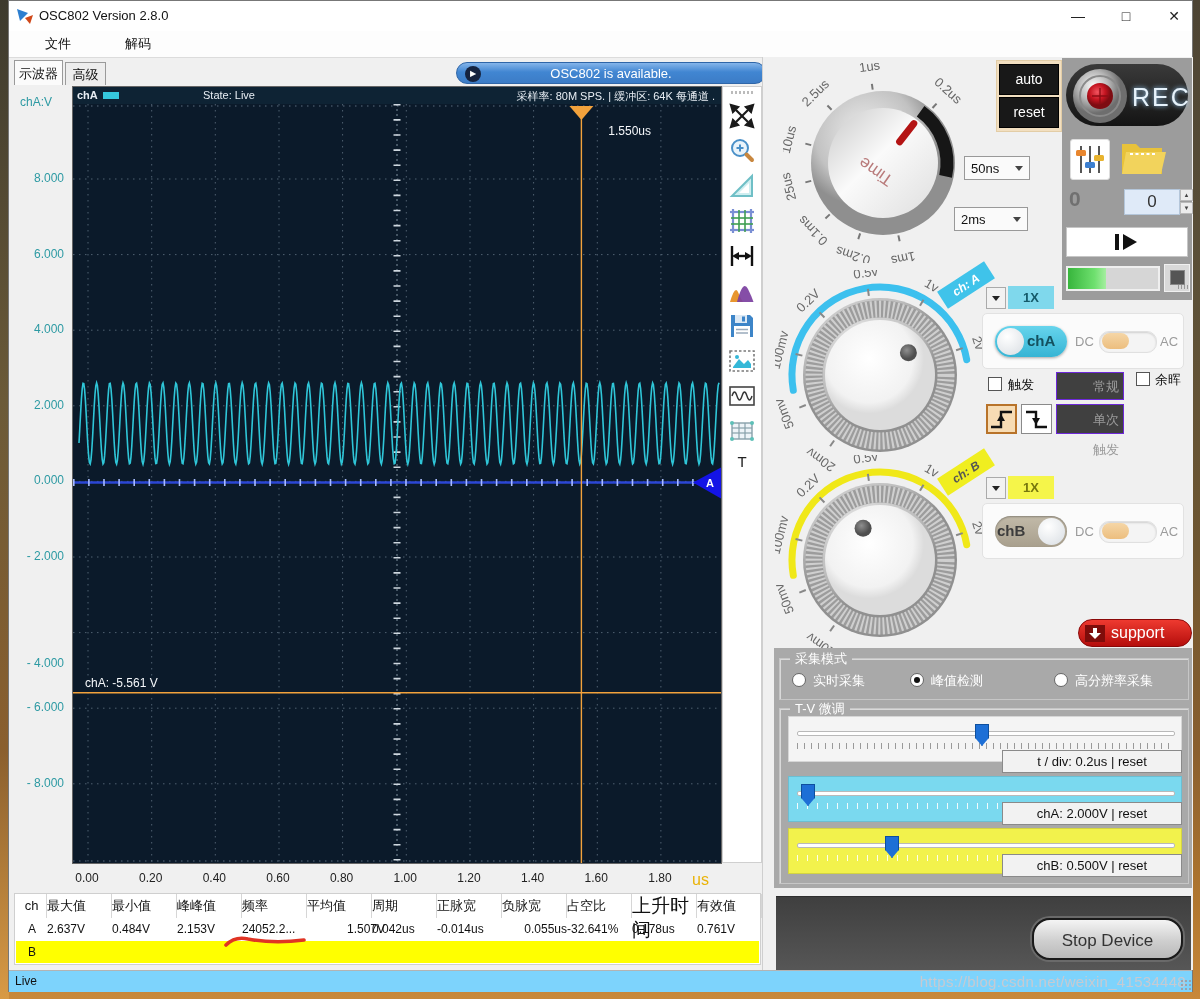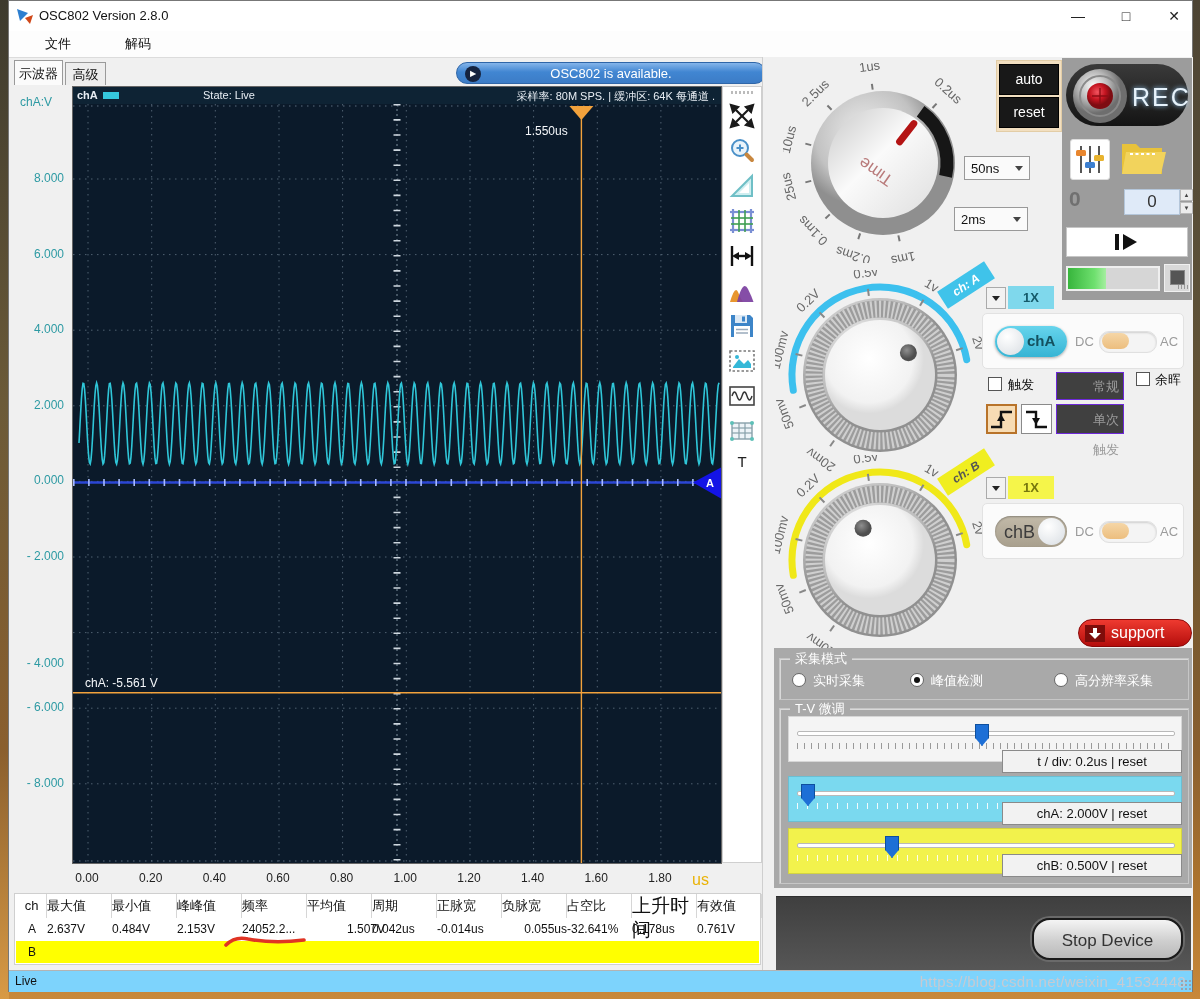--- a/index.html
+++ b/index.html
@@ -158,21 +158,21 @@
           <line x1="324" y1="0" x2="324" y2="759" stroke="#cfd8e0" stroke-width="7" stroke-dasharray="1.6,13.5"></line>
           <line x1="0" y1="378.5" x2="648" y2="378.5" stroke="#2b46d4" stroke-width="2.4"></line>
           <line x1="0" y1="378.5" x2="648" y2="378.5" stroke="#a9bcff" stroke-width="7" stroke-dasharray="1.6,13.5"></line>
           <polyline points="6.0,339.0 6.8,324.4 7.6,309.1 8.4,295.3 9.2,284.9 10.0,279.4 10.8,279.7 11.6,285.6 12.4,296.4 13.2,310.4 14.0,325.8 14.8,340.2 15.6,351.7 16.4,358.6 17.2,360.0 18.0,355.6 18.8,346.0 19.6,332.7 20.4,317.5 21.2,302.6 22.0,290.1 22.8,281.8 23.6,278.8 24.4,281.7 25.2,289.9 26.0,302.4 26.8,317.3 27.6,332.5 28.4,345.9 29.2,355.5 30.0,360.0 30.8,358.7 31.6,351.9 32.4,340.4 33.2,326.0 34.0,310.6 34.8,296.5 35.6,285.7 36.4,279.7 37.2,279.4 38.0,284.8 38.8,295.1 39.6,308.9 40.4,324.2 41.2,338.8 42.0,350.7 42.8,358.2 43.6,360.1 44.4,356.3 45.2,347.2 46.0,334.2 46.8,319.1 47.6,304.0 48.4,291.2 49.2,282.4 50.0,278.9 50.8,281.1 51.6,288.9 52.4,301.0 53.2,315.7 54.0,331.0 54.8,344.6 55.6,354.7 56.4,359.8 57.2,359.1 58.0,352.8 58.8,341.8 59.6,327.5 60.4,312.2 61.2,297.9 62.0,286.6 62.8,280.1 63.6,279.2 64.4,284.0 65.2,293.8 66.0,307.4 66.8,322.6 67.6,337.4 68.4,349.7 69.2,357.7 70.0,360.2 70.8,356.9 71.6,348.4 72.4,335.7 73.2,320.7 74.0,305.5 74.8,292.4 75.6,283.1 76.4,279.0 77.2,280.6 78.0,287.8 78.8,299.5 79.6,314.1 80.4,329.4 81.2,343.4 82.0,353.9 82.8,359.5 83.6,359.4 84.4,353.7 85.2,343.1 86.0,329.1 86.8,313.8 87.6,299.2 88.4,287.6 89.2,280.5 90.0,279.0 90.8,283.2 91.6,292.6 92.4,305.8 93.2,321.0 94.0,336.0 94.8,348.6 95.6,357.1 96.4,360.2 97.2,357.5 98.0,349.5 98.8,337.1 99.6,322.3 100.4,307.0 101.2,293.6 102.0,283.8 102.8,279.1 103.6,280.2 104.4,286.9 105.2,298.2 106.0,312.5 106.8,327.9 107.6,342.0 108.4,353.0 109.2,359.2 110.0,359.7 110.8,354.5 111.6,344.4 112.4,330.6 113.2,315.3 114.0,300.6 114.8,288.6 115.6,281.0 116.4,278.9 117.2,282.5 118.0,291.4 118.8,304.4 119.6,319.4 120.4,334.5 121.2,347.5 122.0,356.4 122.8,360.1 123.6,358.1 124.4,350.5 125.2,338.5 126.0,323.9 126.8,308.6 127.6,294.8 128.4,284.6 129.2,279.3 130.0,279.8 130.8,285.9 131.6,296.8 132.4,311.0 133.2,326.3 134.0,340.7 134.8,352.1 135.6,358.8 136.4,359.9 137.2,355.3 138.0,345.6 138.8,332.2 139.6,316.9 140.4,302.1 141.2,289.7 142.0,281.6 142.8,278.8 143.6,281.9 144.4,290.3 145.2,302.9 146.0,317.8 146.8,333.0 147.6,346.3 148.4,355.7 149.2,360.0 150.0,358.6 150.8,351.5 151.6,339.9 152.4,325.4 153.2,310.1 154.0,296.1 154.8,285.4 155.6,279.6 156.4,279.5 157.2,285.1 158.0,295.5 158.8,309.4 159.6,324.7 160.4,339.3 161.2,351.1 162.0,358.3 162.8,360.1 163.6,356.0 164.4,346.8 165.2,333.7 166.0,318.5 166.8,303.5 167.6,290.8 168.4,282.2 169.2,278.8 170.0,281.3 170.8,289.2 171.6,301.4 172.4,316.2 173.2,331.5 174.0,345.1 174.8,355.0 175.6,359.8 176.4,359.0 177.2,352.5 178.0,341.3 178.8,327.0 179.6,311.7 180.4,297.4 181.2,286.3 182.0,280.0 182.8,279.2 183.6,284.2 184.4,294.3 185.2,307.9 186.0,323.2 186.8,337.9 187.6,350.1 188.4,357.8 189.2,360.2 190.0,356.7 190.8,348.0 191.6,335.2 192.4,320.1 193.2,305.0 194.0,291.9 194.8,282.8 195.6,278.9 196.4,280.8 197.2,288.2 198.0,300.0 198.8,314.7 199.6,330.0 200.4,343.8 201.2,354.2 202.0,359.6 202.8,359.3 203.6,353.4 204.4,342.6 205.2,328.6 206.0,313.2 206.8,298.8 207.6,287.3 208.4,280.4 209.2,279.0 210.0,283.5 210.8,293.0 211.6,306.4 212.4,321.6 213.2,336.5 214.0,349.0 214.8,357.3 215.6,360.2 216.4,357.3 217.2,349.1 218.0,336.6 218.8,321.7 219.6,306.5 220.4,293.1 221.2,283.5 222.0,279.1 222.8,280.3 223.6,287.2 224.4,298.6 225.2,313.1 226.0,328.4 226.8,342.5 227.6,353.3 228.4,359.3 229.2,359.6 230.0,354.2 230.8,343.9 231.6,330.1 232.4,314.8 233.2,300.2 234.0,288.3 234.8,280.8 235.6,278.9 236.4,282.8 237.2,291.8 238.0,304.9 238.8,320.0 239.6,335.0 240.4,347.9 241.2,356.7 242.0,360.2 242.8,357.9 243.6,350.2 244.4,338.0 245.2,323.3 246.0,308.0 246.8,294.4 247.6,284.3 248.4,279.3 249.2,279.9 250.0,286.2 250.8,297.3 251.6,311.5 252.4,326.9 253.2,341.2 254.0,352.4 254.8,358.9 255.6,359.9 256.4,355.0 257.2,345.2 258.0,331.6 258.8,316.4 259.6,301.6 260.4,289.3 261.2,281.4 262.0,278.8 262.8,282.1 263.6,290.7 264.4,303.4 265.2,318.4 266.0,333.5 266.8,346.7 267.6,356.0 268.4,360.1 269.2,358.4 270.0,351.2 270.8,339.5 271.6,324.9 272.4,309.6 273.2,295.6 274.0,285.1 274.8,279.5 275.6,279.6 276.4,285.4 277.2,296.0 278.0,309.9 278.8,325.3 279.6,339.8 280.4,351.4 281.2,358.5 282.0,360.0 282.8,355.8 283.6,346.4 284.4,333.2 285.2,318.0 286.0,303.0 286.8,290.4 287.6,281.9 288.4,278.8 289.2,281.5 290.0,289.6 290.8,301.9 291.6,316.8 292.4,332.0 293.2,345.5 294.0,355.2 294.8,359.9 295.6,358.8 296.4,352.2 297.2,340.8 298.0,326.5 298.8,311.1 299.6,297.0 300.4,286.0 301.2,279.8 302.0,279.3 302.8,284.5 303.6,294.7 304.4,308.4 305.2,323.7 306.0,338.4 306.8,350.4 307.6,358.0 308.4,360.2 309.2,356.5 310.0,347.6 310.8,334.6 311.6,319.6 312.4,304.5 313.2,291.5 314.0,282.6 314.8,278.9 315.6,281.0 316.4,288.5 317.2,300.5 318.0,315.2 318.8,330.5 319.6,344.2 320.4,354.5 321.2,359.7 322.0,359.2 322.8,353.1 323.6,342.2 324.4,328.0 325.2,312.7 326.0,298.3 326.8,286.9 327.6,280.2 328.4,279.1 329.2,283.7 330.0,293.4 330.8,306.9 331.6,322.1 332.4,337.0 333.2,349.4 334.0,357.5 334.8,360.2 335.6,357.1 336.4,348.7 337.2,336.1 338.0,321.2 338.8,306.0 339.6,292.7 340.4,283.3 341.2,279.0 342.0,280.5 342.8,287.5 343.6,299.1 344.4,313.6 345.2,329.0 346.0,343.0 346.8,353.6 347.6,359.4 348.4,359.5 349.2,354.0 350.0,343.5 350.8,329.6 351.6,314.3 352.4,299.7 353.2,287.9 354.0,280.7 354.8,278.9 355.6,283.0 356.4,292.2 357.2,305.4 358.0,320.5 358.8,335.5 359.6,348.2 360.4,356.9 361.2,360.2 362.0,357.7 362.8,349.8 363.6,337.6 364.4,322.8 365.2,307.5 366.0,293.9 366.8,284.0 367.6,279.2 368.4,280.1 369.2,286.6 370.0,297.8 370.8,312.0 371.6,327.4 372.4,341.6 373.2,352.7 374.0,359.1 374.8,359.8 375.6,354.8 376.4,344.7 377.2,331.1 378.0,315.8 378.8,301.1 379.6,289.0 380.4,281.2 381.2,278.9 382.0,282.3 382.8,291.1 383.6,303.9 384.4,318.9 385.2,334.0 386.0,347.1 386.8,356.2 387.6,360.1 388.4,358.2 389.2,350.8 390.0,339.0 390.8,324.3 391.6,309.0 392.4,295.2 393.2,284.8 394.0,279.4 394.8,279.7 395.6,285.7 396.4,296.4 397.2,310.5 398.0,325.8 398.8,340.3 399.6,351.8 400.4,358.7 401.2,360.0 402.0,355.5 402.8,346.0 403.6,332.6 404.4,317.4 405.2,302.5 406.0,290.0 406.8,281.7 407.6,278.8 408.4,281.7 409.2,290.0 410.0,302.4 410.8,317.3 411.6,332.5 412.4,345.9 413.2,355.5 414.0,360.0 414.8,358.7 415.6,351.8 416.4,340.4 417.2,325.9 418.0,310.6 418.8,296.5 419.6,285.7 420.4,279.7 421.2,279.4 422.0,284.8 422.8,295.1 423.6,308.9 424.4,324.3 425.2,338.9 426.0,350.8 426.8,358.2 427.6,360.1 428.4,356.3 429.2,347.2 430.0,334.1 430.8,319.0 431.6,304.0 432.4,291.1 433.2,282.4 434.0,278.9 434.8,281.1 435.6,288.9 436.4,301.0 437.2,315.7 438.0,331.0 438.8,344.7 439.6,354.7 440.4,359.8 441.2,359.1 442.0,352.8 442.8,341.7 443.6,327.5 444.4,312.1 445.2,297.8 446.0,286.6 446.8,280.1 447.6,279.2 448.4,284.0 449.2,293.9 450.0,307.4 450.8,322.7 451.6,337.5 452.4,349.7 453.2,357.7 454.0,360.2 454.8,356.9 455.6,348.3 456.4,335.6 457.2,320.6 458.0,305.5 458.8,292.3 459.6,283.0 460.4,278.9 461.2,280.6 462.0,287.9 462.8,299.6 463.6,314.2 464.4,329.5 465.2,343.4 466.0,353.9 466.8,359.5 467.6,359.4 468.4,353.7 469.2,343.0 470.0,329.0 470.8,313.7 471.6,299.2 472.4,287.6 473.2,280.5 474.0,279.0 474.8,283.2 475.6,292.7 476.4,305.9 477.2,321.1 478.0,336.0 478.8,348.6 479.6,357.1 480.4,360.2 481.2,357.5 482.0,349.4 482.8,337.1 483.6,322.2 484.4,307.0 485.2,293.5 486.0,283.8 486.8,279.1 487.6,280.2 488.4,286.9 489.2,298.2 490.0,312.6 490.8,327.9 491.6,342.1 492.4,353.0 493.2,359.2 494.0,359.7 494.8,354.5 495.6,344.3 496.4,330.6 497.2,315.3 498.0,300.6 498.8,288.6 499.6,281.0 500.4,278.9 501.2,282.5 502.0,291.5 502.8,304.4 503.6,319.5 504.4,334.6 505.2,347.5 506.0,356.5 506.8,360.1 507.6,358.1 508.4,350.5 509.2,338.5 510.0,323.8 510.8,308.5 511.6,294.8 512.4,284.6 513.2,279.3 514.0,279.8 514.8,286.0 515.6,296.9 516.4,311.0 517.2,326.4 518.0,340.7 518.8,352.1 519.6,358.8 520.4,359.9 521.2,355.3 522.0,345.6 522.8,332.1 523.6,316.9 524.4,302.0 525.2,289.7 526.0,281.5 526.8,278.8 527.6,281.9 528.4,290.3 529.2,302.9 530.0,317.9 530.8,333.1 531.6,346.3 532.4,355.8 533.2,360.0 534.0,358.5 534.8,351.5 535.6,339.9 536.4,325.4 537.2,310.0 538.0,296.1 538.8,285.4 539.6,279.6 540.4,279.5 541.2,285.1 542.0,295.6 542.8,309.5 543.6,324.8 544.4,339.4 545.2,351.1 546.0,358.4 546.8,360.1 547.6,356.0 548.4,346.8 549.2,333.6 550.0,318.5 550.8,303.5 551.6,290.8 552.4,282.1 553.2,278.8 554.0,281.3 554.8,289.3 555.6,301.5 556.4,316.3 557.2,331.6 558.0,345.1 558.8,355.0 559.6,359.9 560.4,359.0 561.2,352.4 562.0,341.2 562.8,327.0 563.6,311.6 564.4,297.4 565.2,286.3 566.0,280.0 566.8,279.2 567.6,284.3 568.4,294.3 569.2,307.9 570.0,323.2 570.8,338.0 571.6,350.1 572.4,357.9 573.2,360.2 574.0,356.7 574.8,347.9 575.6,335.1 576.4,320.1 577.2,305.0 578.0,291.9 578.8,282.8 579.6,278.9 580.4,280.8 581.2,288.2 582.0,300.1 582.8,314.7 583.6,330.0 584.4,343.8 585.2,354.2 586.0,359.6 586.8,359.3 587.6,353.4 588.4,342.6 589.2,328.5 590.0,313.2 590.8,298.7 591.6,287.2 592.4,280.4 593.2,279.0 594.0,283.5 594.8,293.1 595.6,306.4 596.4,321.6 597.2,336.5 598.0,349.0 598.8,357.3 599.6,360.2 600.4,357.3 601.2,349.0 602.0,336.6 602.8,321.7 603.6,306.5 604.4,293.1 605.2,283.5 606.0,279.0 606.8,280.3 607.6,287.2 608.4,298.7 609.2,313.1 610.0,328.5 610.8,342.5 611.6,353.3 612.4,359.3 613.2,359.6 614.0,354.2 614.8,343.9 615.6,330.1 616.4,314.7 617.2,300.1 618.0,288.2 618.8,280.8 619.6,278.9 620.4,282.8 621.2,291.9 622.0,304.9 622.8,320.0 623.6,335.1 624.4,347.9 625.2,356.7 626.0,360.2 626.8,357.9 627.6,350.1 628.4,338.0 629.2,323.3 630.0,308.0 630.8,294.3 631.6,284.3 632.4,279.2 633.2,279.9 634.0,286.3 634.8,297.3 635.6,311.6 636.4,326.9 637.2,341.2 638.0,352.4 638.8,358.9 639.6,359.9 640.4,355.0 641.2,345.1 642.0,331.6 642.8,316.3 643.6,301.5 644.4,289.3 645.2,281.3 646.0,278.8" fill="none" stroke="#2fc6d8" stroke-width="1.6"></polyline>
           <line x1="508.4" y1="14" x2="508.4" y2="759" stroke="#f2a23c" stroke-width="1.4"></line>
           <line x1="0" y1="588.7" x2="648" y2="588.7" stroke="#f2a23c" stroke-width="1.6"></line>
           <polygon points="496.4,2 520.4,2 508.4,16" fill="#f2a23c"></polygon>
           <polygon points="620,378.5 648,363.5 648,394.5" fill="#1414e6"></polygon>
           <text x="637" y="382.5" fill="#fff" font-size="11" font-weight="bold" text-anchor="middle">A</text>
         </svg>
-      <div class="overlay-label" style="left:452px;top:20px;width:110px;text-align:left">1.550us</div>
+      <div class="overlay-label" style="left:468px;top:20px;width:110px;text-align:right">1.550us</div>
       <div class="overlay-label" style="left:12px;top:572px">chA: -5.561 V</div>
     </div>
   </div>
 
   <div id="tools" class="abs">
     <div class="abs" style="left:8px;top:4px;width:24px;height:3px;background:repeating-linear-gradient(90deg,#bbb 0 2px,transparent 2px 4px)"></div>
     <div id="tool-items">
         <div class="tool" style="top: 14px;"><svg width="30" height="30" viewBox="0 0 30 30">
             <g stroke="#1a1a1a" stroke-width="2.2" fill="#1a1a1a">
               <line x1="9" y1="9" x2="21" y2="21"></line>
@@ -513,21 +513,21 @@
         <text transform="translate(154.5,19.3) rotate(30)" text-anchor="middle" font-size="13" fill="#6a6a6a">1v</text>
         <text transform="translate(199.2,74.4) rotate(72)" text-anchor="middle" font-size="13" fill="#6a6a6a">2v</text>
       </svg></div>
   <div class="abs badge" style="left:938px;top:462px;width:56px;height:20px;line-height:20px;background:#f0ee20;color:#555;transform:rotate(-33deg);font-style:italic">ch: B</div>
   <div class="abs" style="left:986px;top:477px;width:20px;height:22px;background:#f2f2f2;border:1px solid #aaa;box-sizing:border-box">
       <div style="margin:8px auto 0;width:0;height:0;border-left:4px solid transparent;border-right:4px solid transparent;border-top:5px solid #222"></div>
     </div>
   <div class="abs badge" style="left:1008px;top:476px;width:46px;height:23px;line-height:23px;background:#f5f54a;color:#77770e;font-size:13px">1X</div>
   <div class="abs" style="left:982px;top:503px;width:202px;height:56px;background:#fbfbfb;border:1px solid #e2e2e2;border-radius:5px;box-sizing:border-box">
     <div class="abs" style="left:12px;top:12px;width:72px;height:31px;border-radius:16px;background:linear-gradient(180deg,#c2baa9,#a89f8d);box-shadow:inset 0 1px 2px rgba(0,0,0,.3)">
-      <span style="position:absolute;left:9px;top:6px;font-size:18px;font-weight:normal;color:#3c3c3c">chB</span>
+      <span style="position:absolute;left:2px;top:6px;font-size:15px;font-weight:bold;color:#3c3c3c">chB</span>
       <div style="position:absolute;right:2px;top:2px;width:27px;height:27px;border-radius:50%;background:radial-gradient(circle at 38% 32%,#fff,#d8dde2)"></div>
     </div>
     <span class="abs" style="left:92px;top:20px;font-size:13px;color:#9b9b9b">DC</span>
     <div class="abs" style="left:116px;top:17px;width:56px;height:20px;border-radius:10px;background:#f4f4f4;border:1px solid #e0e0e0;box-shadow:inset 0 1px 2px rgba(0,0,0,.15)">
       <div style="position:absolute;left:2px;top:1px;width:27px;height:16px;border-radius:8px;background:linear-gradient(180deg,#f5d6a6,#ecbe7e)"></div>
     </div>
     <span class="abs" style="left:177px;top:20px;font-size:13px;color:#9b9b9b">AC</span>
   </div>
 
   <div class="abs" style="left:1078px;top:619px;width:114px;height:28px;border-radius:14px;background:linear-gradient(180deg,#ee3a30,#b50e0c);border:1px solid #8a0808;box-sizing:border-box">

